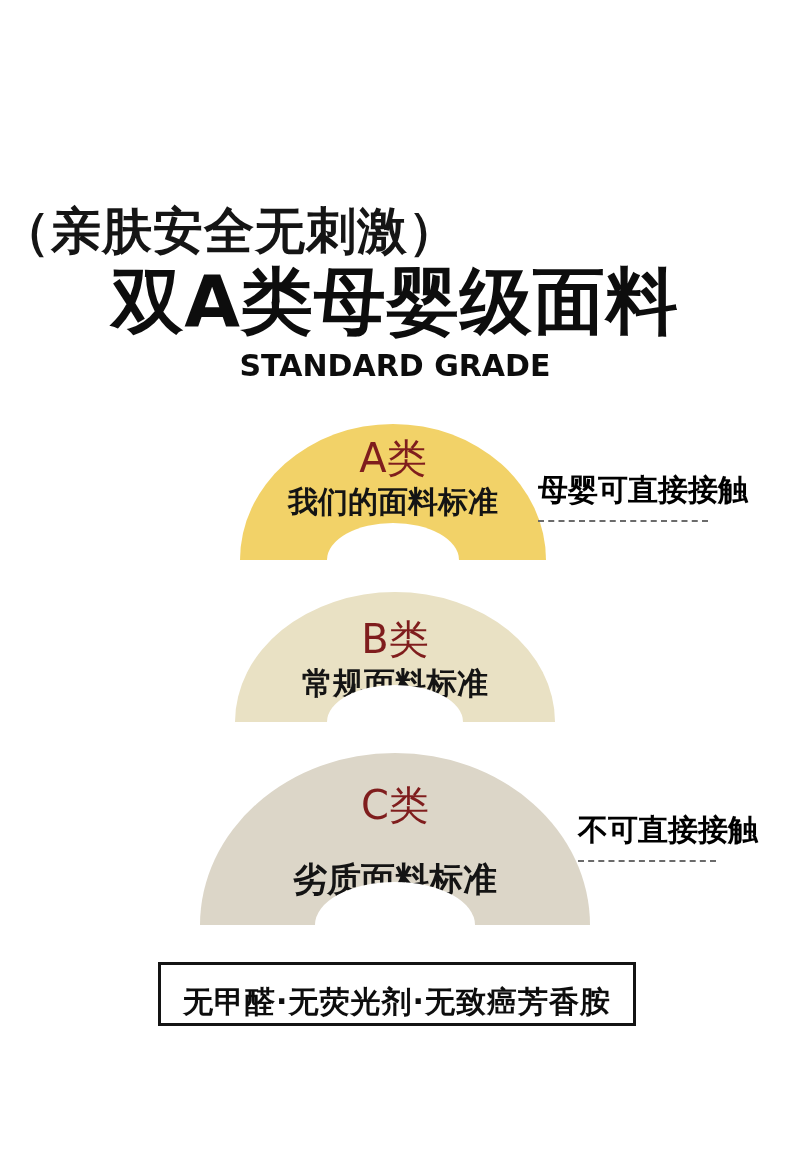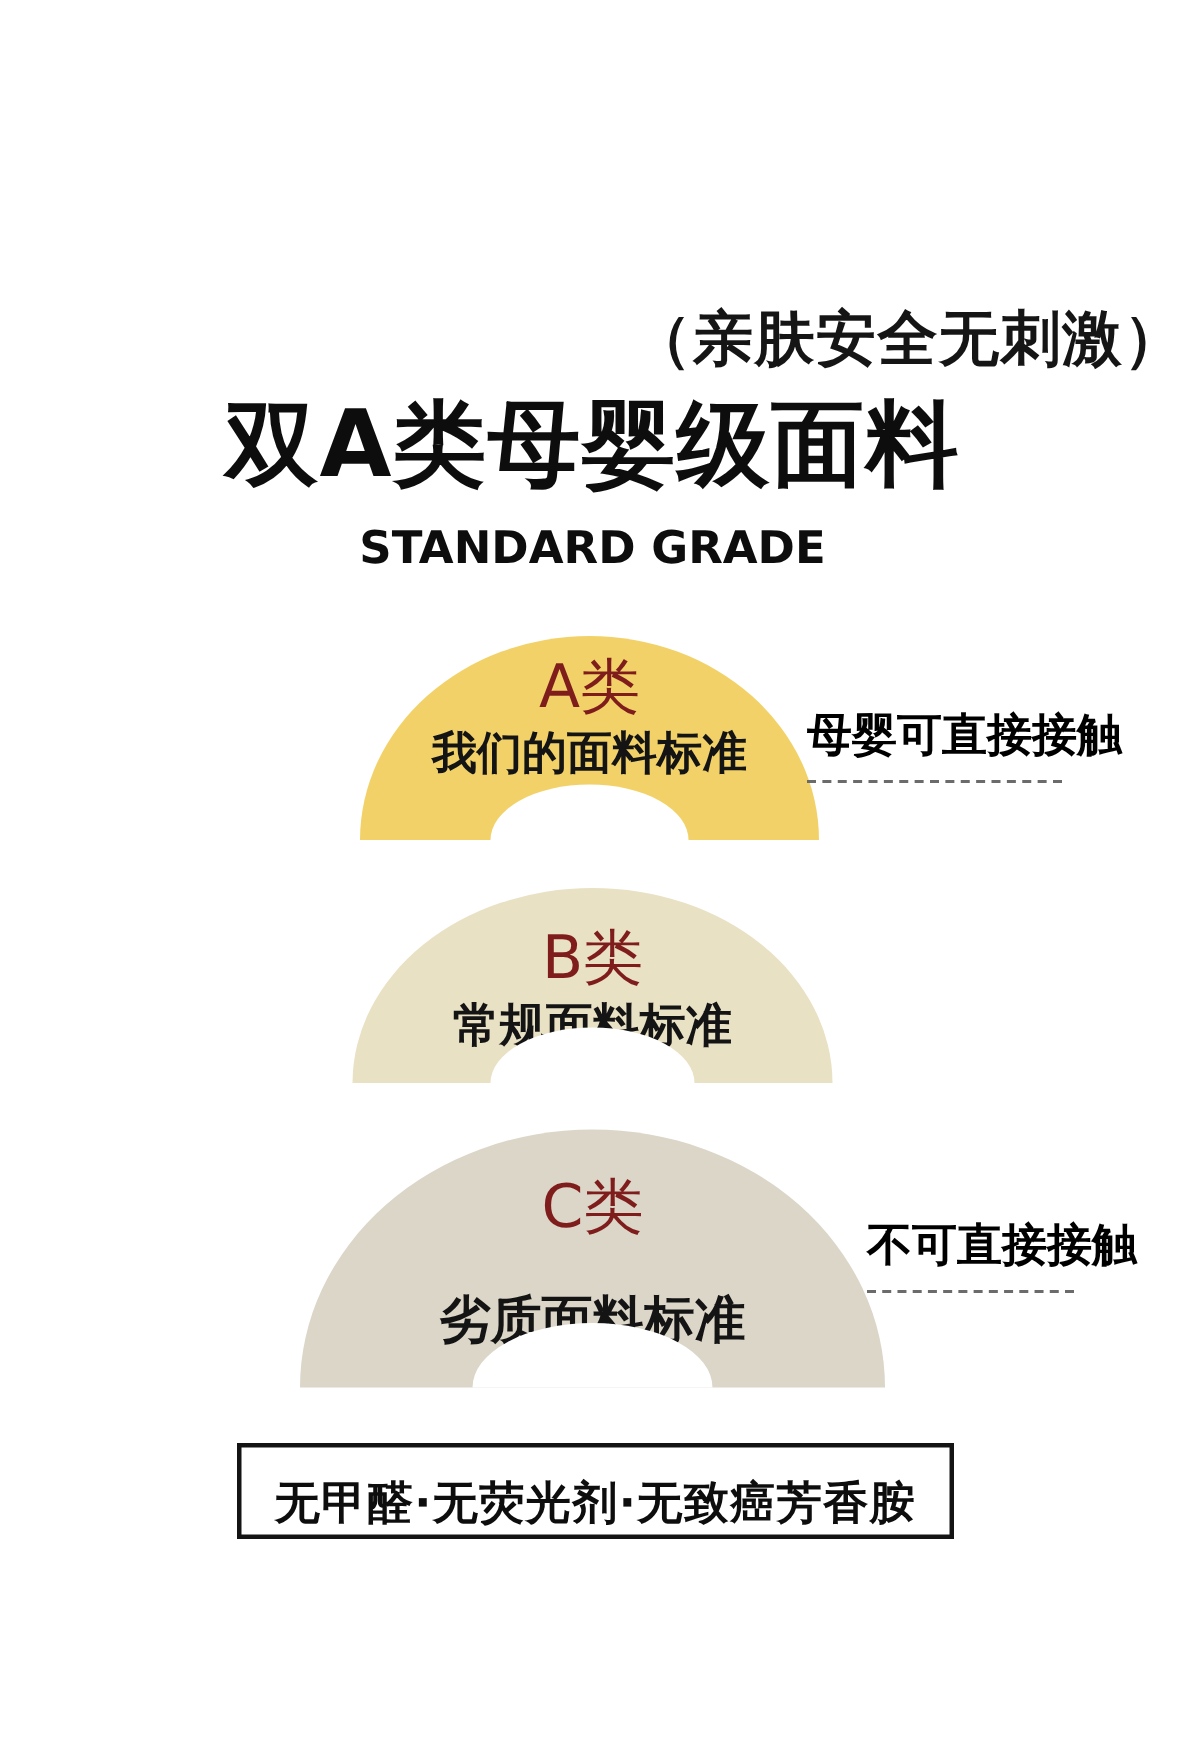--- a/index.html
+++ b/index.html
@@ -10,32 +10,32 @@
     background: #ffffff;
     font-family: "DejaVu Sans", "Liberation Sans", sans-serif;
     color: #111111;
     overflow: hidden;
   }
 
   
   .tagline {
     position: absolute;
     top: 198px; left: 0; width: 100%;
-    text-align: right;
-    font-size: 40px;
+    text-align: left;
+    font-size: 50px;
     font-weight: 600;
     letter-spacing: 1px;
     color: #151515;
   }
   .title {
     position: absolute;
     top: 254px; left: 0; width: 100%;
     margin: 0;
     text-align: center;
-    font-size: 62px;
+    font-size: 72px;
     font-weight: 900;
     letter-spacing: 1px;
     color: #0d0d0d;
   }
   .subtitle-en {
     position: absolute;
     top: 348px; left: 0; width: 100%;
     text-align: center;
     font-size: 30px;
     font-weight: 800;

